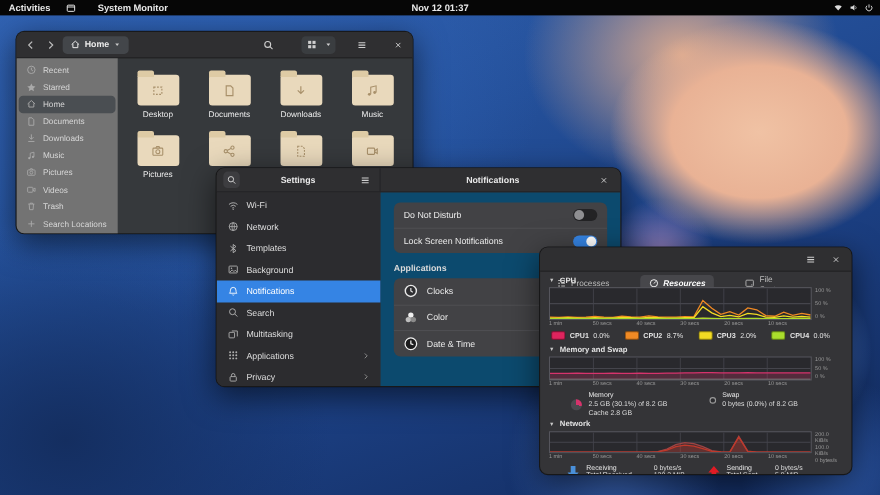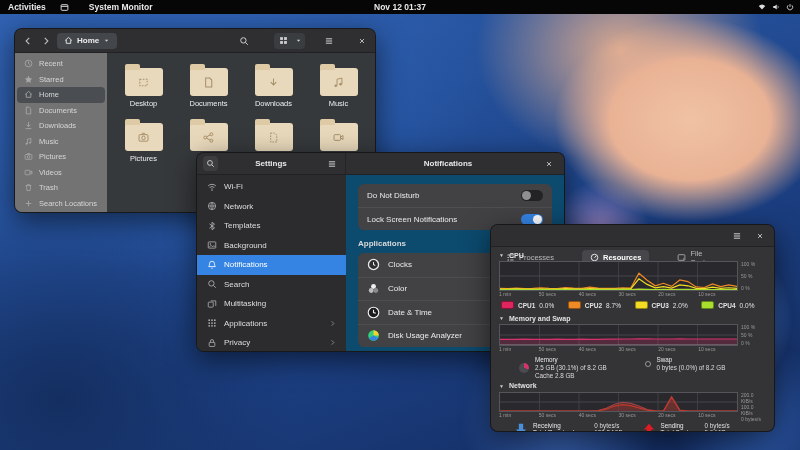--- a/index.html
+++ b/index.html
@@ -93,21 +93,21 @@
   .approw + .approw { border-top:1px solid #4e4e52; }
   .appicon { width:13px; height:13px; flex-shrink:0; }
 
   
   #sysmon { left:490px; top:224px; width:285px; height:208px; background:#343437; z-index:30; display:flex; flex-direction:column; }
   #sysmon .hbar { height:22px; padding:0 7px; }
   .tabs { flex:1; display:flex; justify-content:flex-start; gap:20px;margin-top:44px; }
   .tab { display:flex; align-items:center; gap:4px; height:16px; padding:0 8px; border-radius:4px;
     font-size:7.5px; color:#b9b9b9; }
   .tab .i { color:inherit; }
-  .tab.active { background:#47474b; color:#fff; font-weight:bold; }
+  .tab.active { background:#47474b; color:#fff; font-weight:bold;font-style:italic; }
   .smbody { flex:1; padding:2px 8px 4px; display:flex; flex-direction:column; }
   .sec-h { display:flex; align-items:center; gap:5px; height:12px; font-size:7px; font-weight:bold; color:#e2e2e2; }
   .disc { font-size:5px; color:#c9c9c9; }
   .chartrow { display:flex; }
   .plotwrap { flex:1; min-width:0; }
   .plot { position:relative; background:#29292d; border:1px solid #55555c; }
   .plot svg { position:absolute; inset:0; width:100%; height:100%; }
   .xticks { position:relative; height:7px; font-size:5px; color:#9a9a9a; }
   .xticks span { position:absolute; top:0; white-space:nowrap; }
   .ylabels { width:28px; display:flex; flex-direction:column; justify-content:space-between;
@@ -567,30 +567,20 @@
         </div>
         <div class="approw">
           <span class="appicon i">
               <svg width="13" height="13" viewBox="0 0 16 16">
                 <circle cx="8" cy="8" r="6.5" fill="#1b1b1d" stroke="#efefef" stroke-width="1.4"></circle>
                 <path d="M8 4.5V8l2.8 1" stroke="#efefef" fill="none" stroke-width="1.4"></path>
               </svg>
             </span>
           <span>Date &amp; Time</span>
         </div>
-        <div class="approw">
-          <span class="appicon i">
-              <svg width="13" height="13" viewBox="0 0 16 16">
-                <circle cx="8" cy="8" r="6.5" fill="#33d17a"></circle>
-                <path d="M8 8V1.5A6.5 6.5 0 0 1 14.5 8z" fill="#f6d32d"></path>
-                <path d="M8 8l5.8 3A6.5 6.5 0 0 1 2.5 11z" fill="#3584e4"></path>
-              </svg>
-            </span>
-          <span>Disk Usage Analyzer</span>
-        </div>
       </div>
     </div>
   </div>
 </div>
 
 <div class="window" id="sysmon">
   <div class="hbar">
     <div class="tabs">
       <div class="tab">
         <span class="i">

